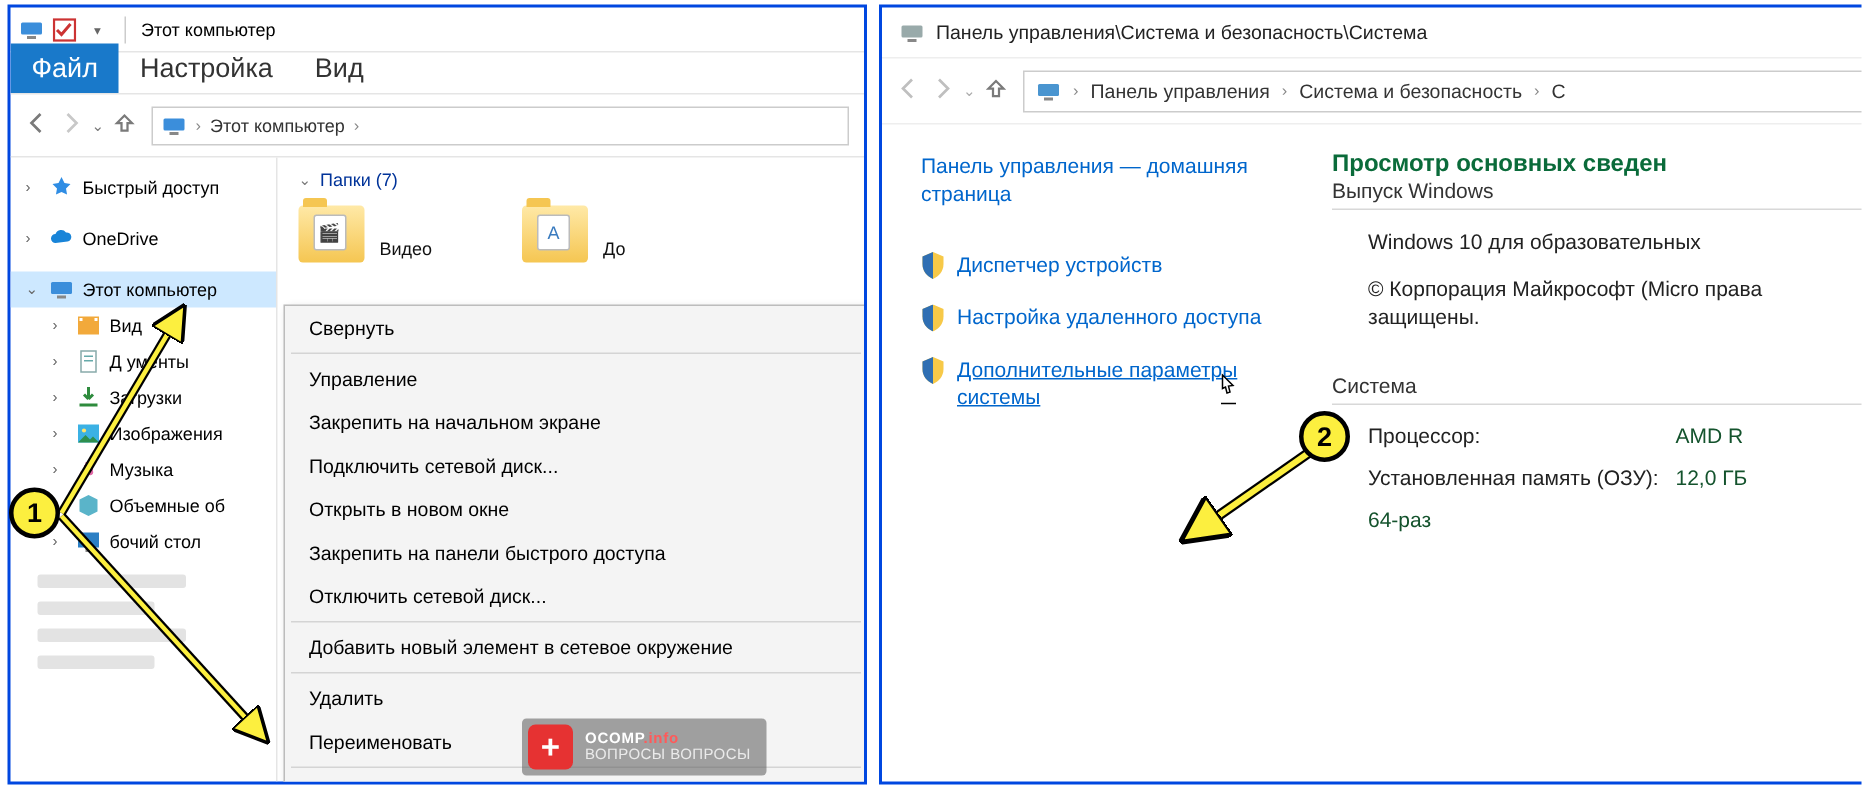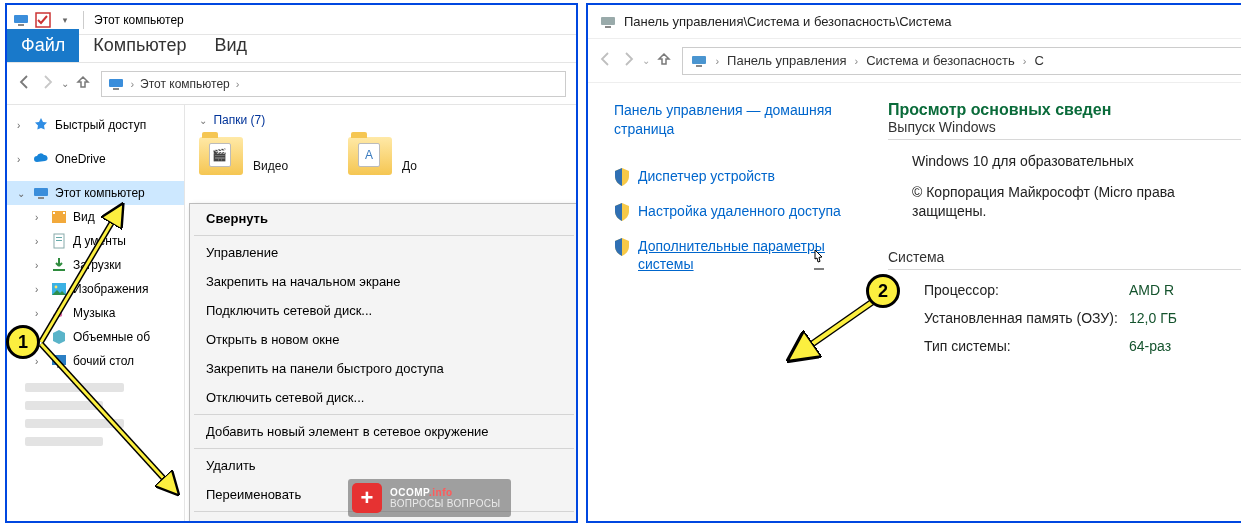--- a/index.html
+++ b/index.html
@@ -95,21 +95,21 @@
   .folder-label { font-size:12px; color:#111;margin-top:20px; }
 
   
   .ctx {
     position:absolute; left:182px; top:198px; width:390px;
     background:#f4f4f4; border:1px solid #bcbcbc;
     box-shadow: 3px 3px 6px rgba(0,0,0,.25);
     font-size:13px;
   }
   .ctx .mi { padding:7px 16px; color:#000; cursor:pointer; }
-  .ctx .mi.bold { font-weight:700; }
+  .ctx .mi.bold { font-weight:400; }
   .ctx hr { border:none; border-top:1px solid #d4d4d4; margin:2px 4px; }
 
   
   .cp-title {
     display:flex; align-items:center; gap:8px; height:34px;
     padding:0 12px; border-bottom:1px solid #eee;
     font-size:13px; color:#222;
   }
   .cp-addr {
     display:flex; align-items:center; height:44px; gap:10px;
@@ -137,21 +137,21 @@
   }
   .cp-link.underline span { text-decoration: underline; }
   .shield {
     width:16px; height:18px; flex:0 0 16px; margin-top:1px;
   }
   .cp-main { flex:1; padding:18px 0 10px 0; font-size:14px; }
   .cp-h1 { color:#0a6b3a; font-size:16px; font-weight:700; white-space:nowrap; }
   .section-label { color:#333; font-size:14px; margin:0 0 2px 0; }
   .section-rule { border:none; border-top:1px solid #d8d8d8; margin:4px 0 12px 0; width: 100%; }
   .kv { display:flex; margin-bottom:12px; padding-left:24px; font-size:14px; }
-  .kv .k { width:205px; color:#222;margin-left:12px; }
+  .kv .k { width:205px; color:#222; }
   .kv .v { color:#14532d; white-space:nowrap; }
   .plain { padding-left:24px; font-size:14px; color:#222; margin-bottom:12px; line-height:1.35; white-space:nowrap;}
 
   
   .marker {
     position:absolute; width:34px; height:34px; border-radius:50%;
     background:#fcef3f; border:3px solid #000; color:#000;
     font-weight:700; font-size:18px; display:flex;
     align-items:center; justify-content:center; z-index:40;
   }
@@ -195,21 +195,21 @@
           <path d="M3 8l3 3 6-7" fill="none" stroke="#c33" stroke-width="2"></path>
         </svg>
     </span>
     <span class="ti" style="color:#666;font-size:9px;">▾</span>
     <span class="divider"></span>
     <span class="title">Этот компьютер</span>
   </div>
 
   <div class="ribbon">
     <div class="tab active">Файл</div>
-    <div class="tab">Компьютер</div>
+    <div class="tab">Настройка</div>
     <div class="tab">Вид</div>
   </div>
 
   <div class="addr">
     <div class="nav-arrows">
       <span><svg class="svg16" viewBox="0 0 16 16">
             <path d="M10 2 4 8l6 6" fill="none" stroke="#7a7a7a" stroke-width="1.8"></path>
           </svg></span>
       <span><svg class="svg16" viewBox="0 0 16 16">
             <path d="M6 2l6 6-6 6" fill="none" stroke="#c8c8c8" stroke-width="1.8"></path>
@@ -468,21 +468,20 @@
       <hr class="section-rule">
       <div class="kv">
         <div class="k">Процессор:</div>
         <div class="v">AMD R</div>
       </div>
       <div class="kv">
         <div class="k">Установленная память (ОЗУ):</div>
         <div class="v">12,0 ГБ</div>
       </div>
       <div class="kv">
-        <div class="k">Тип системы:</div>
         <div class="v">64-раз</div>
       </div>
     </div>
   </div>
 </div>
 
 <div class="marker" style="left:6px; top:325px;">1</div>
 <div class="marker" style="left:866px; top:274px;">2</div>
 
 <svg class="arrow-svg" style="left:26px; top:192px;" width="170" height="320" viewBox="0 0 170 320">

